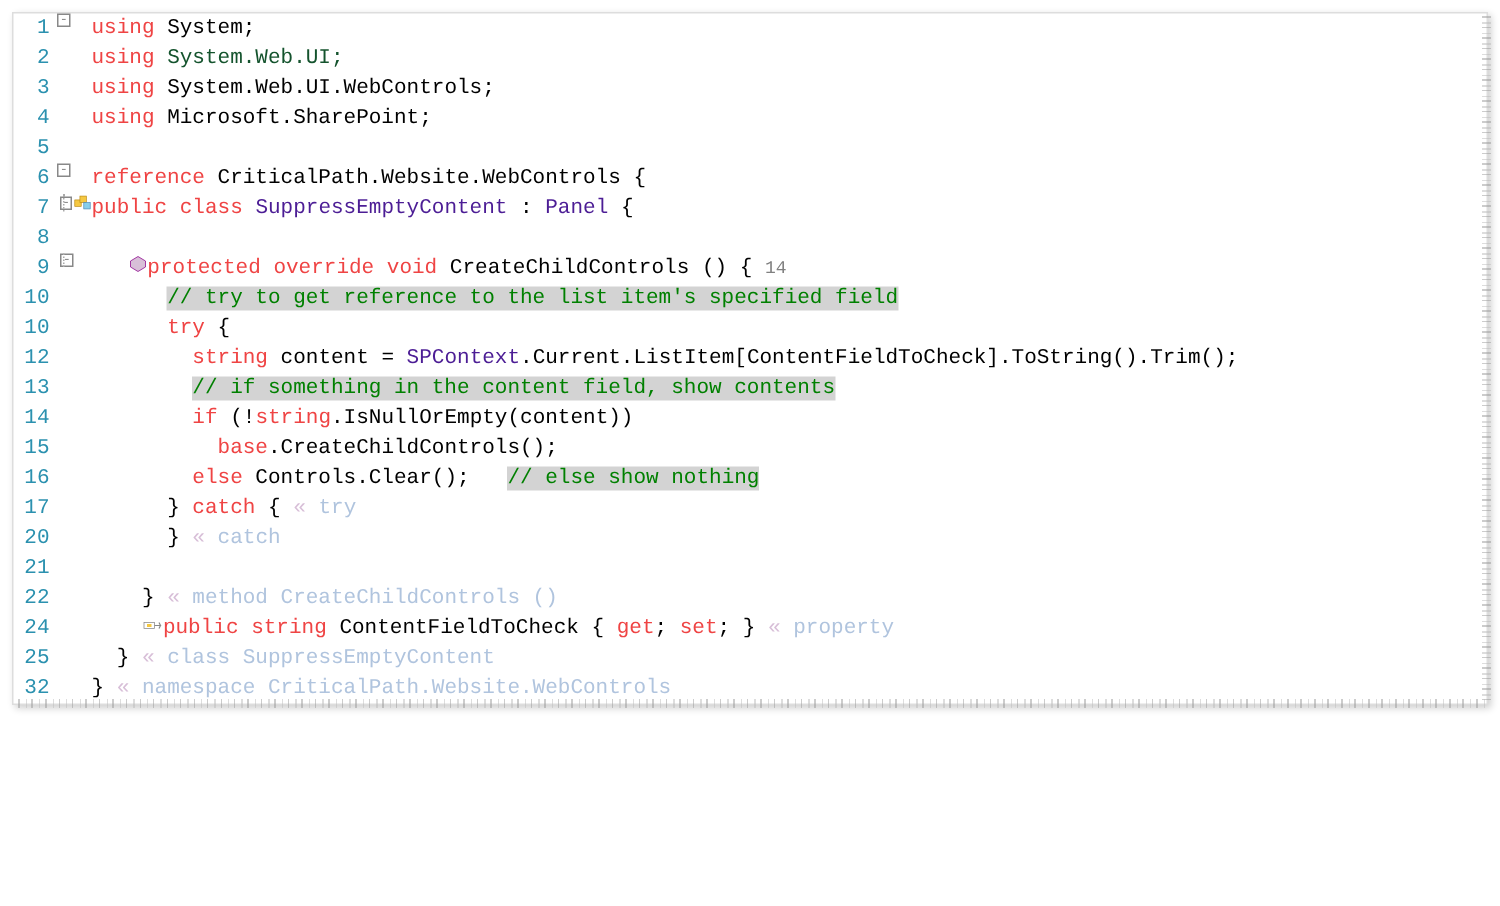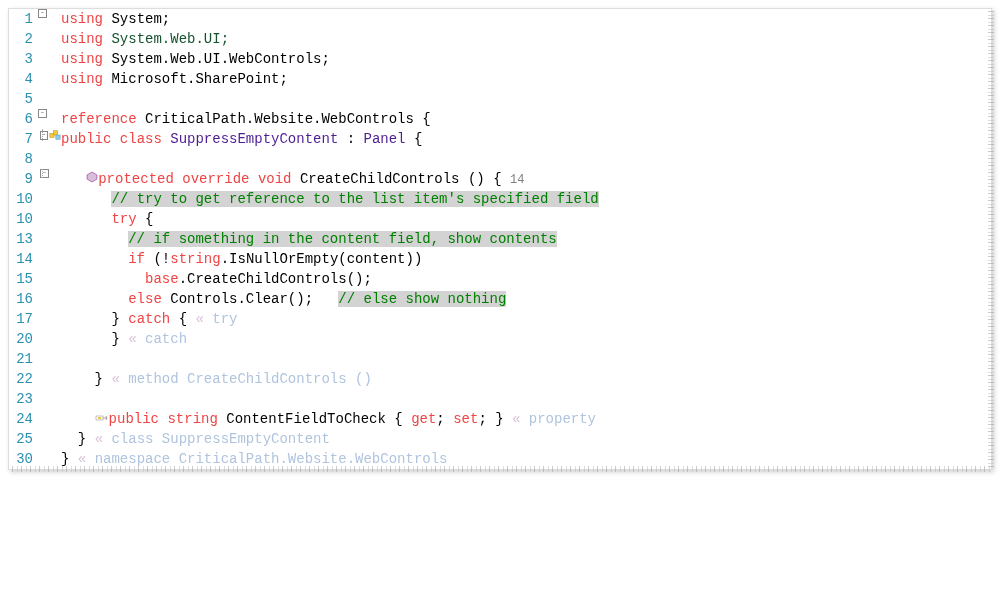--- a/index.html
+++ b/index.html
@@ -196,20 +196,27 @@
 </div>
 
 <div class="line">
   <span class="ln">10</span>
   <span class="gutter">
         <span class="fold-line"></span>
       </span>
   <span class="code"><span>      </span><span class="kw">try</span><span> </span><span>{</span></span>
 </div>
 
+<div class="line">
+  <span class="ln">12</span>
+  <span class="gutter">
+        <span class="fold-line"></span>
+      </span>
+  <span class="code"><span>        </span><span class="kw">string</span><span> </span><span>content</span><span> = </span><span class="type">SPContext</span><span>.Current.ListItem[ContentFieldToCheck].ToString().Trim();</span></span>
+</div>
 
 <div class="line">
   <span class="ln">13</span>
   <span class="gutter">
         <span class="fold-line"></span>
       </span>
   <span class="code"><span>        </span><span class="comment-hl">// if something in the content field, show contents</span></span>
 </div>
 
 <div class="line">
@@ -263,27 +270,20 @@
 </div>
 
 <div class="line">
   <span class="ln">22</span>
   <span class="gutter">
         <span class="fold-line"></span>
       </span>
   <span class="code"><span>    </span><span>}</span><span> </span><span class="ghost-red">«</span><span> </span><span class="ghost">method CreateChildControls ()</span></span>
 </div>
 
-<div class="line">
-  <span class="ln">23</span>
-  <span class="gutter">
-        <span class="fold-line"></span>
-      </span>
-  <span class="code"></span>
-</div>
 
 <div class="line">
   <span class="ln">24</span>
   <span class="gutter">
         <span class="fold-line"></span>
       </span>
   <span class="code"><span>    </span><svg class="icon-prop" viewBox="0 0 14 10">
           <rect x="1" y="3" width="7" height="4" fill="#fff" stroke="#888" stroke-width="0.5"></rect>
           <rect x="3" y="4" width="3" height="2" fill="#f5c842"></rect>
           <path d="M8 5 L12 5 L11 3 M12 5 L11 7" stroke="#888" stroke-width="0.8" fill="none"></path>
@@ -292,21 +292,21 @@
 
 <div class="line">
   <span class="ln">25</span>
   <span class="gutter">
         <span class="fold-line"></span>
       </span>
   <span class="code"><span> </span><span> </span><span>}</span><span> </span><span class="ghost-red">«</span><span> </span><span class="ghost">class SuppressEmptyContent</span></span>
 </div>
 
 <div class="line">
-  <span class="ln">30</span>
+  <span class="ln">32</span>
   <span class="gutter">
         <span class="fold-line" style="bottom:10px"></span>
       </span>
   <span class="code"><span>}</span><span> </span><span class="ghost-red">«</span><span> </span><span class="ghost">namespace CriticalPath.Website.WebControls</span></span>
 </div>
 
 
 <div class="torn-edge"></div>
 <div class="torn-bottom"></div>
 </div>

